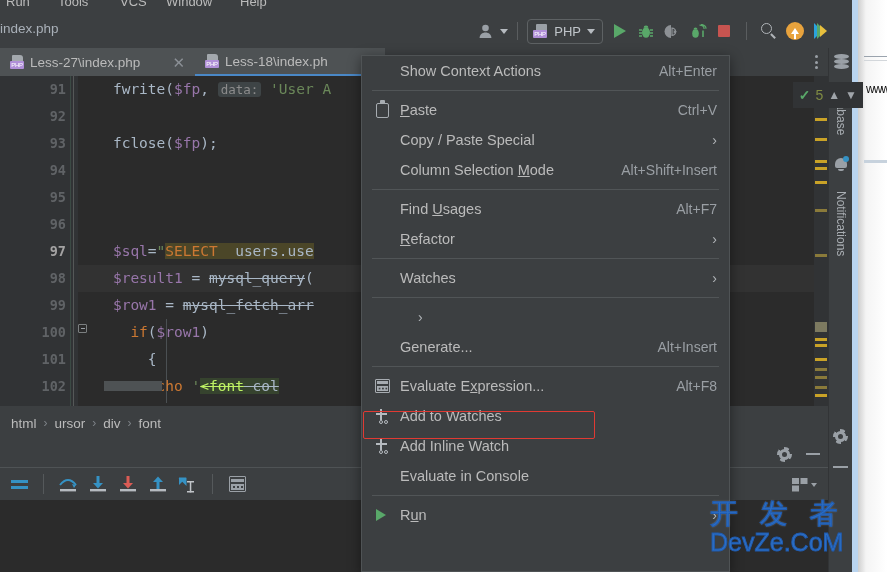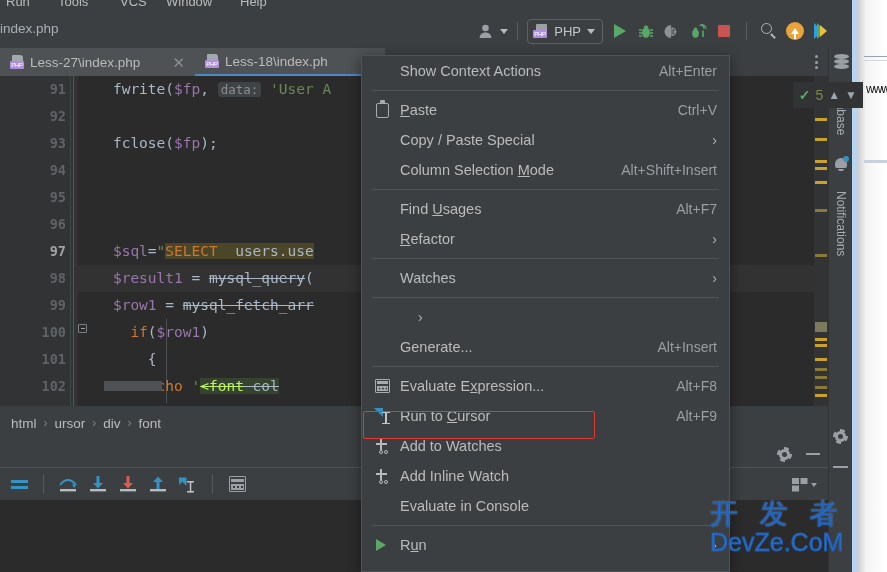--- a/index.html
+++ b/index.html
@@ -651,32 +651,20 @@
     <div class="msep"></div>
 
     <div class="mitem">
       <span class="micon">
           <span class="ic-eval"></span>
         </span>
       <span class="mlabel">Evaluate E<u>x</u>pression...</span>
       <span class="mkey">Alt+F8</span>
     </div>
 
-    <div class="mitem">
-      <span class="micon">
-        <span class="ic-runcur">
-            <span class="a"></span>
-            <span class="ib">
-              <i></i>
-            </span>
-          </span>
-      </span>
-      <span class="mlabel">Run to <u>C</u>ursor</span>
-      <span class="mkey">Alt+F9</span>
-    </div>
 
 
     <div class="mitem">
       <span class="micon">
         <span class="ic-watch">
             <span class="pv"></span>
             <span class="ph"></span>
             <span class="o1"></span>
             <span class="o2"></span>
           </span>

